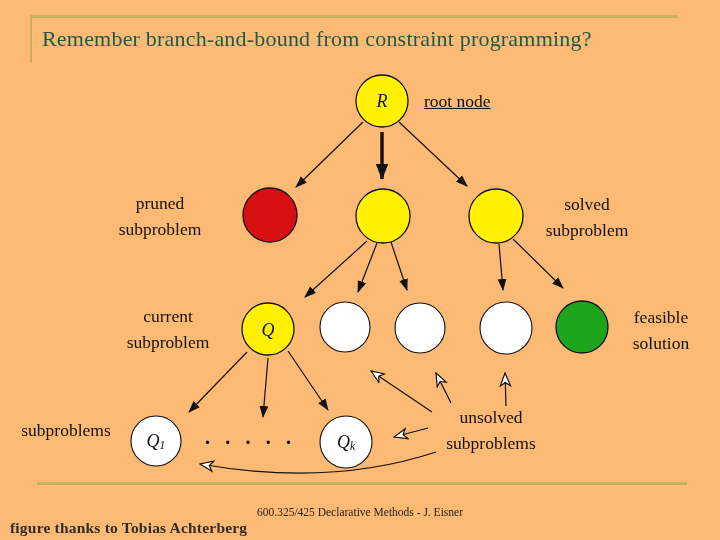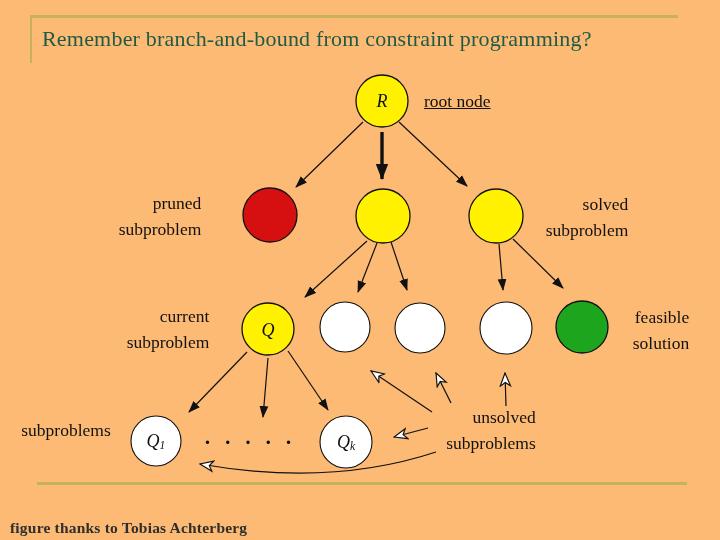--- a/index.html
+++ b/index.html
@@ -22,21 +22,21 @@
   .diagram{position:absolute;left:0;top:0;width:720px;height:540px;}
   .edge{stroke:#111;stroke-width:1.2;fill:none;}
   .edge-thick{stroke:#111;stroke-width:3.4;fill:none;}
   .node{stroke:#111;stroke-width:1.3;}
   .n-yellow{fill:var(--node-yellow,#FFF100);}
   .n-red{fill:var(--node-red,#D61010);}
   .n-green{fill:var(--node-green,#1EA51E);}
   .n-white{fill:#ffffff;stroke-width:1.1;}
   
   .lbl{
-    position:absolute;transform:translateX(-50%);text-align:right;
+    position:absolute;transform:translateX(-50%);text-align:center;
     font-size:17.5px;line-height:26px;color:#111;white-space:nowrap;
   }
   .lbl-left{transform:none;text-align:center;text-decoration:underline;}
   .node-letter{
     position:absolute;transform:translate(-50%,-50%);
     font-style:italic;font-size:18px;color:#111;white-space:nowrap;
   }
   .sub{font-size:64%;font-style:italic;vertical-align:-0.25em;}
   .dots{
     position:absolute;transform:translate(-50%,-50%);
@@ -144,16 +144,17 @@
     <div>subproblems</div>
   </div>
 
   <div class="lbl" style="left:491px;top:404px;">
     <div>unsolved</div>
     <div>subproblems</div>
   </div>
 
   <div class="rule bottom-rule"></div>
 
+  <div class="footer-course">600.325/425 Declarative Methods - J. Eisner</div>
   <div class="footer-page">11</div>
   <div class="footer-credit">figure thanks to Tobias Achterberg</div>
 
 </div>
 
 </body></html>

